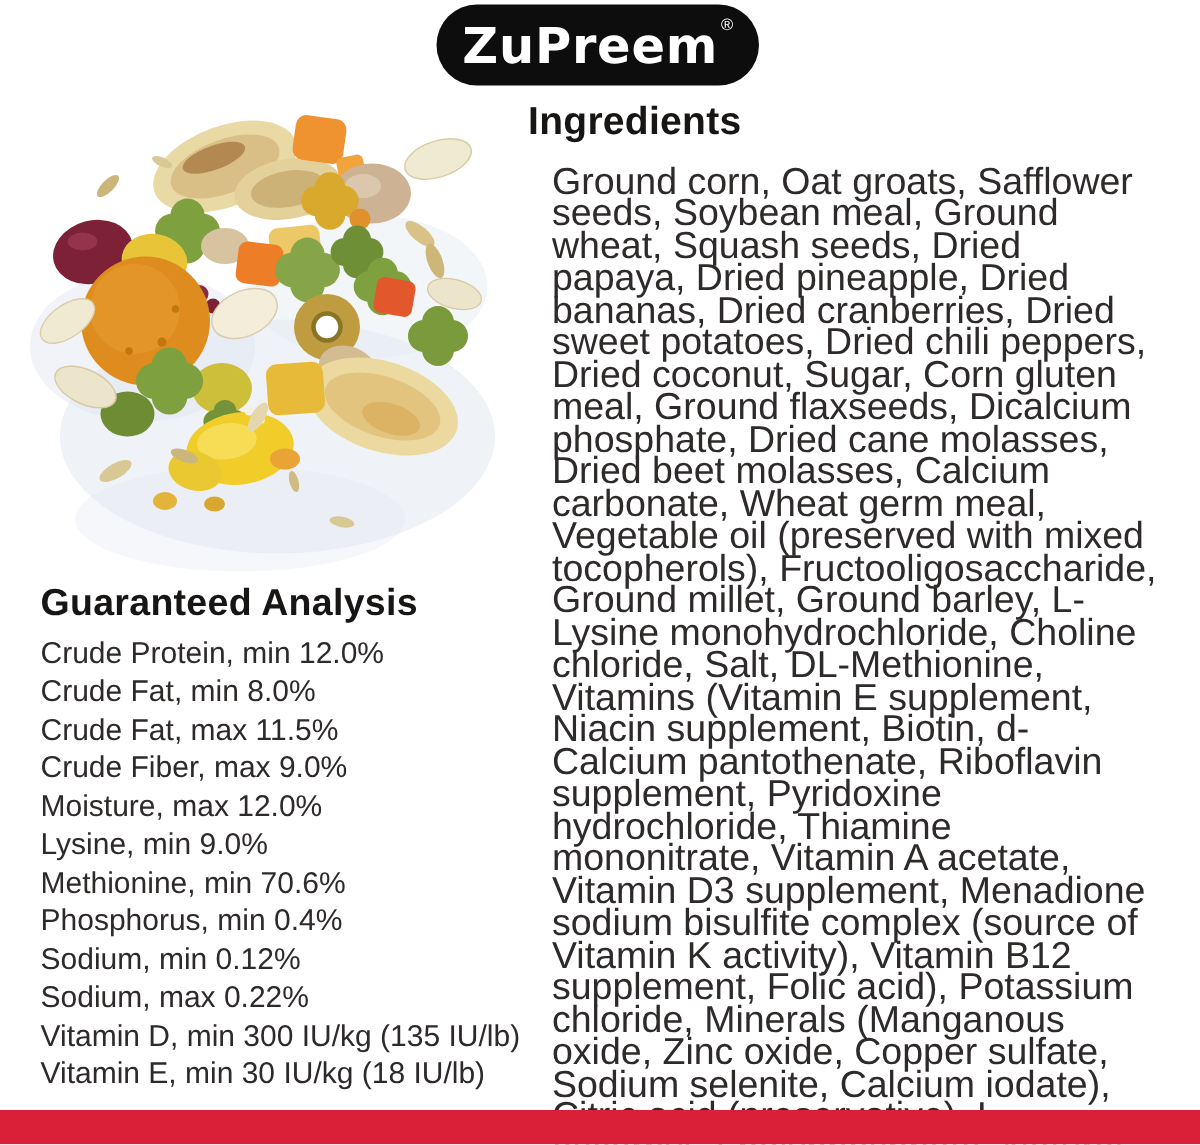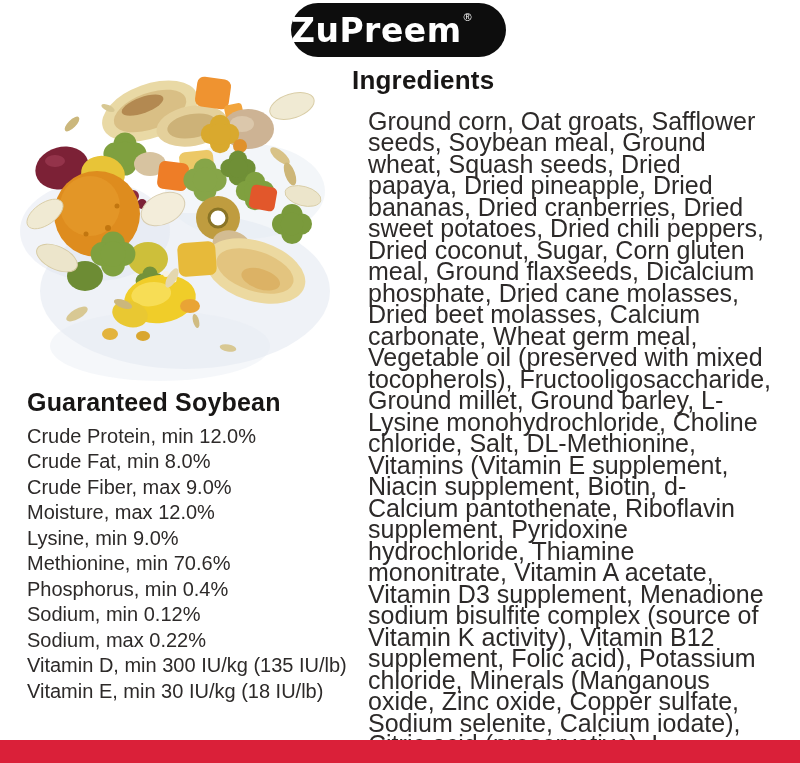--- a/index.html
+++ b/index.html
@@ -15,20 +15,21 @@
 
   
   .logo-pill {
     position: absolute;
     left: 291px; top: 3px;
     width: 215px; height: 54px;
     background: #0d0d0d;
     border-radius: 28px;
     display: flex;
     align-items: center;
+    justify-content: center;
   }
   .logo-text {
     color: #ffffff;
     font-family: "DejaVu Sans", sans-serif;
     font-weight: bold;
     font-size: 33px;
     letter-spacing: 0.5px;
     line-height: 1;
   }
   .logo-reg {
@@ -192,24 +193,25 @@
     <use href="#seed" fill="#e4d7ae" transform="translate(172,222) rotate(-60) scale(0.9)"></use>
     <use href="#seed" fill="#d8c893" transform="translate(228,292) rotate(10) scale(0.7)"></use>
     <use href="#seed" fill="#cbb77c" transform="translate(72,68) rotate(-45) scale(0.8)"></use>
     <use href="#seed" fill="#d8c893" transform="translate(108,52) rotate(25) scale(0.6)"></use>
     <use href="#seed" fill="#d0bc82" transform="translate(196,265) rotate(75) scale(0.6)"></use>
     <ellipse cx="110" cy="278" rx="8" ry="6" fill="#e3b33c"></ellipse>
     <ellipse cx="143" cy="280" rx="7" ry="5" fill="#d9a62f"></ellipse>
   </svg>
 
   <div class="ga-section">
-    <h2 class="ga-heading">Guaranteed Soybean</h2>
+    <h2 class="ga-heading">Guaranteed Analysis</h2>
     <ul class="ga-list">
         <li>Crude Protein, min 12.0%</li>
         <li>Crude Fat, min 8.0%</li>
+        <li>Crude Fat, max 11.5%</li>
         <li>Crude Fiber, max 9.0%</li>
         <li>Moisture, max 12.0%</li>
         <li>Lysine, min 9.0%</li>
         <li>Methionine, min 70.6%</li>
         <li>Phosphorus, min 0.4%</li>
         <li>Sodium, min 0.12%</li>
         <li>Sodium, max 0.22%</li>
         <li>Vitamin D, min 300 IU/kg (135 IU/lb)</li>
         <li>Vitamin E, min 30 IU/kg (18 IU/lb)</li>
       </ul>

